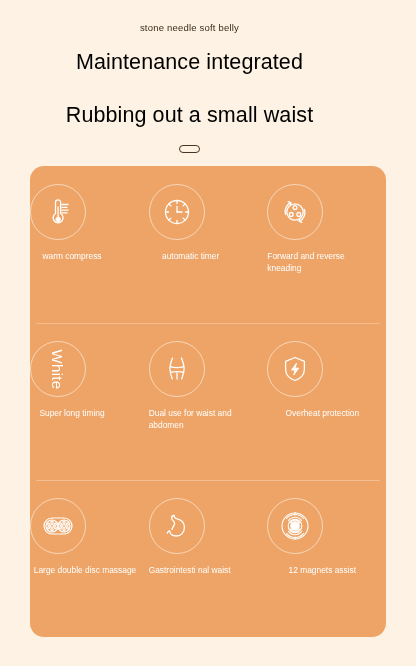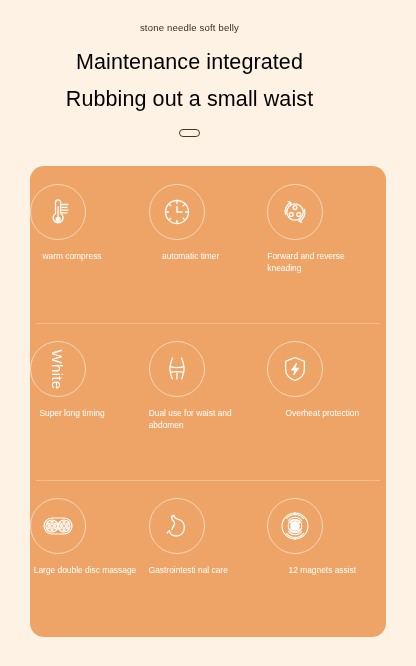--- a/index.html
+++ b/index.html
@@ -14,21 +14,21 @@
   
   .header { padding-top:22px; text-align:center; }
   .eyebrow {
     font-size:9.5px; color:#3b2a1d; letter-spacing:.2px;
   }
   .title-1, .title-2 {
     font-size:21.5px; color:#000000; font-weight:400;
     letter-spacing:.1px;
   }
   .title-1 { margin-top:17px; }
-  .title-2 { margin-top:12px; }
+  .title-2 { margin-top:28px; }
 
   .pill-wrap { margin-top:17px; display:flex; justify-content:center; }
   .pill {
     width:21px; height:8px; border:1.6px solid #4a3424;
     border-radius:5px;
   }
 
   
   .card {
     position:absolute; left:30px; top:166px;
@@ -194,21 +194,21 @@
       </div>
 
       <div class="cell">
         <div class="icon-circle">
           <svg width="34" height="34" viewBox="0 0 34 34" fill="none" stroke="#fff" stroke-width="1.3" stroke-linecap="round" stroke-linejoin="round">
             <path d="M14 6.5c0 3 2.6 3.2 4.6 3.8 3.6 1.1 5.8 3.9 5.8 8.1 0 5-3.5 8.6-8 8.6-3.6 0-6.4-2.2-6.9-5.4"></path>
             <path d="M14 6.5c-1.3 0-2.4 1-2.4 2.4 0 2.6 3 2.6 3 5.6 0 2.4-2.5 3.2-2.5 6"></path>
             <path d="M9.1 22.2c-.9.3-1.6 1-1.8 2"></path>
           </svg>
         </div>
-        <div class="label left">Gastrointesti nal care</div>
+        <div class="label left">Gastrointesti nal waist</div>
       </div>
 
       <div class="cell">
         <div class="icon-circle">
           <svg width="38" height="38" viewBox="0 0 38 38" fill="none" stroke="#fff" stroke-width="1.1" stroke-linecap="round">
             <circle cx="19" cy="19" r="13"></circle>
             <circle cx="19" cy="19" r="4.8" fill="#fff" stroke="none"></circle>
             <circle cx="19" cy="19" r="6.8"></circle>
             <path d="M10.6 11.4a11 11 0 0 1 16.8 0"></path>
             <path d="M12.4 13.6a8.2 8.2 0 0 1 13.2 0"></path>

